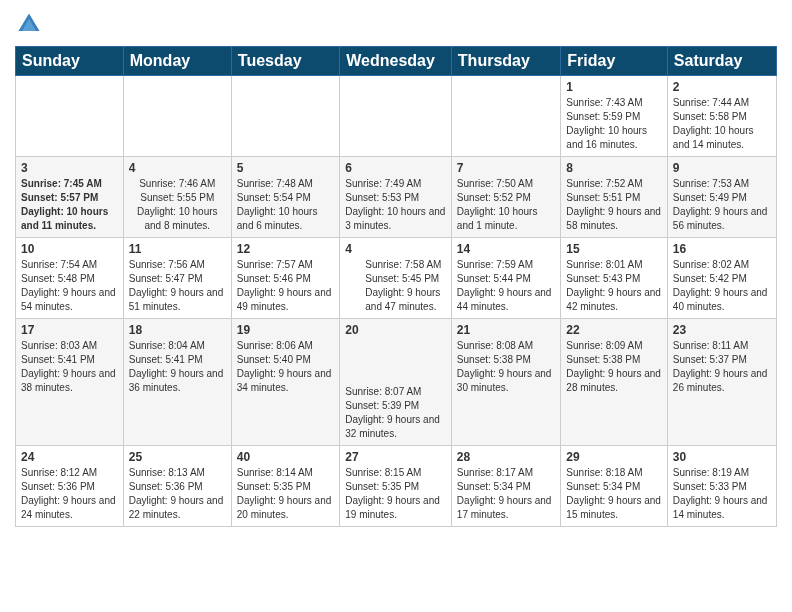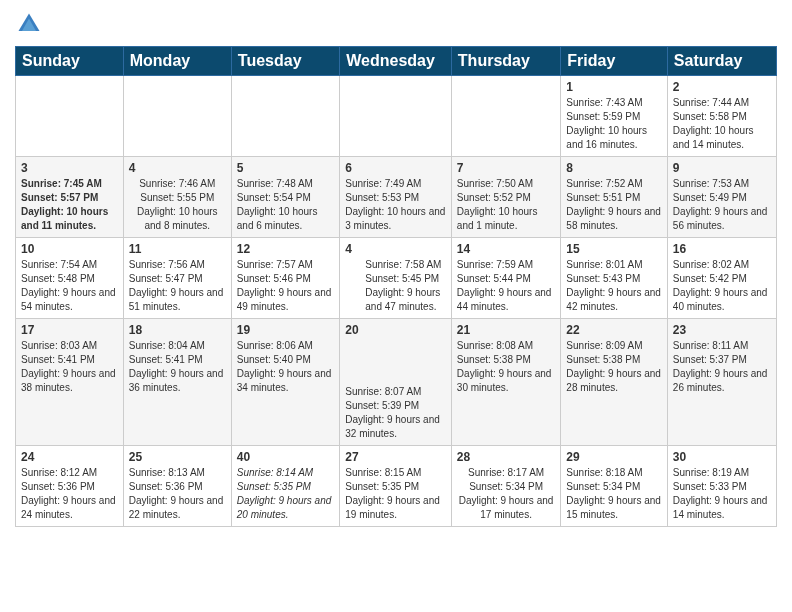--- a/index.html
+++ b/index.html
@@ -247,33 +247,33 @@
 Daylight: 9 hours and 24 minutes.</div>
           </td>
           <td>
             <div class="day-num">25</div>
             <div class="day-info" style="white-space: pre-line;">Sunrise: 8:13 AM
 Sunset: 5:36 PM
 Daylight: 9 hours and 22 minutes.</div>
           </td>
           <td>
             <div class="day-num">40</div>
-            <div class="day-info" style="white-space: pre-line; font-style: italic;">Sunrise: 8:14 AM
+            <div class="day-info" style="white-space: pre-line;">Sunrise: 8:14 AM
 Sunset: 5:35 PM
 Daylight: 9 hours and 20 minutes.</div>
           </td>
           <td>
             <div class="day-num">27</div>
             <div class="day-info" style="white-space: pre-line;">Sunrise: 8:15 AM
 Sunset: 5:35 PM
 Daylight: 9 hours and 19 minutes.</div>
           </td>
           <td>
             <div class="day-num">28</div>
-            <div class="day-info" style="white-space: pre-line; text-align: center;">Sunrise: 8:17 AM
+            <div class="day-info" style="white-space: pre-line;">Sunrise: 8:17 AM
 Sunset: 5:34 PM
 Daylight: 9 hours and 17 minutes.</div>
           </td>
           <td>
             <div class="day-num">29</div>
             <div class="day-info" style="white-space: pre-line;">Sunrise: 8:18 AM
 Sunset: 5:34 PM
 Daylight: 9 hours and 15 minutes.</div>
           </td>
           <td>

